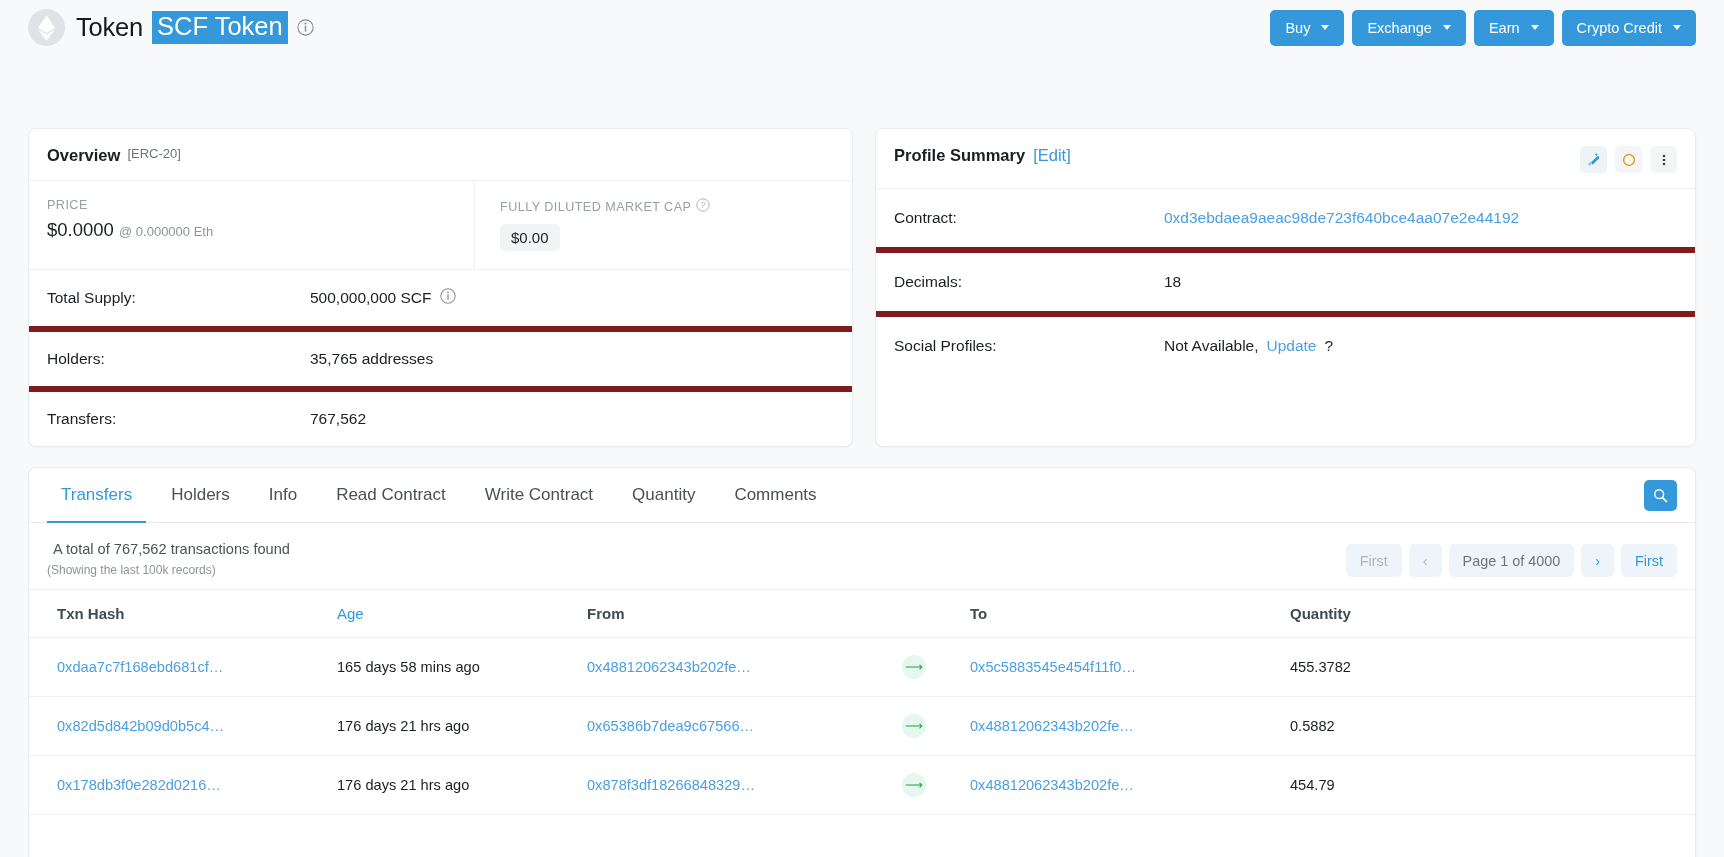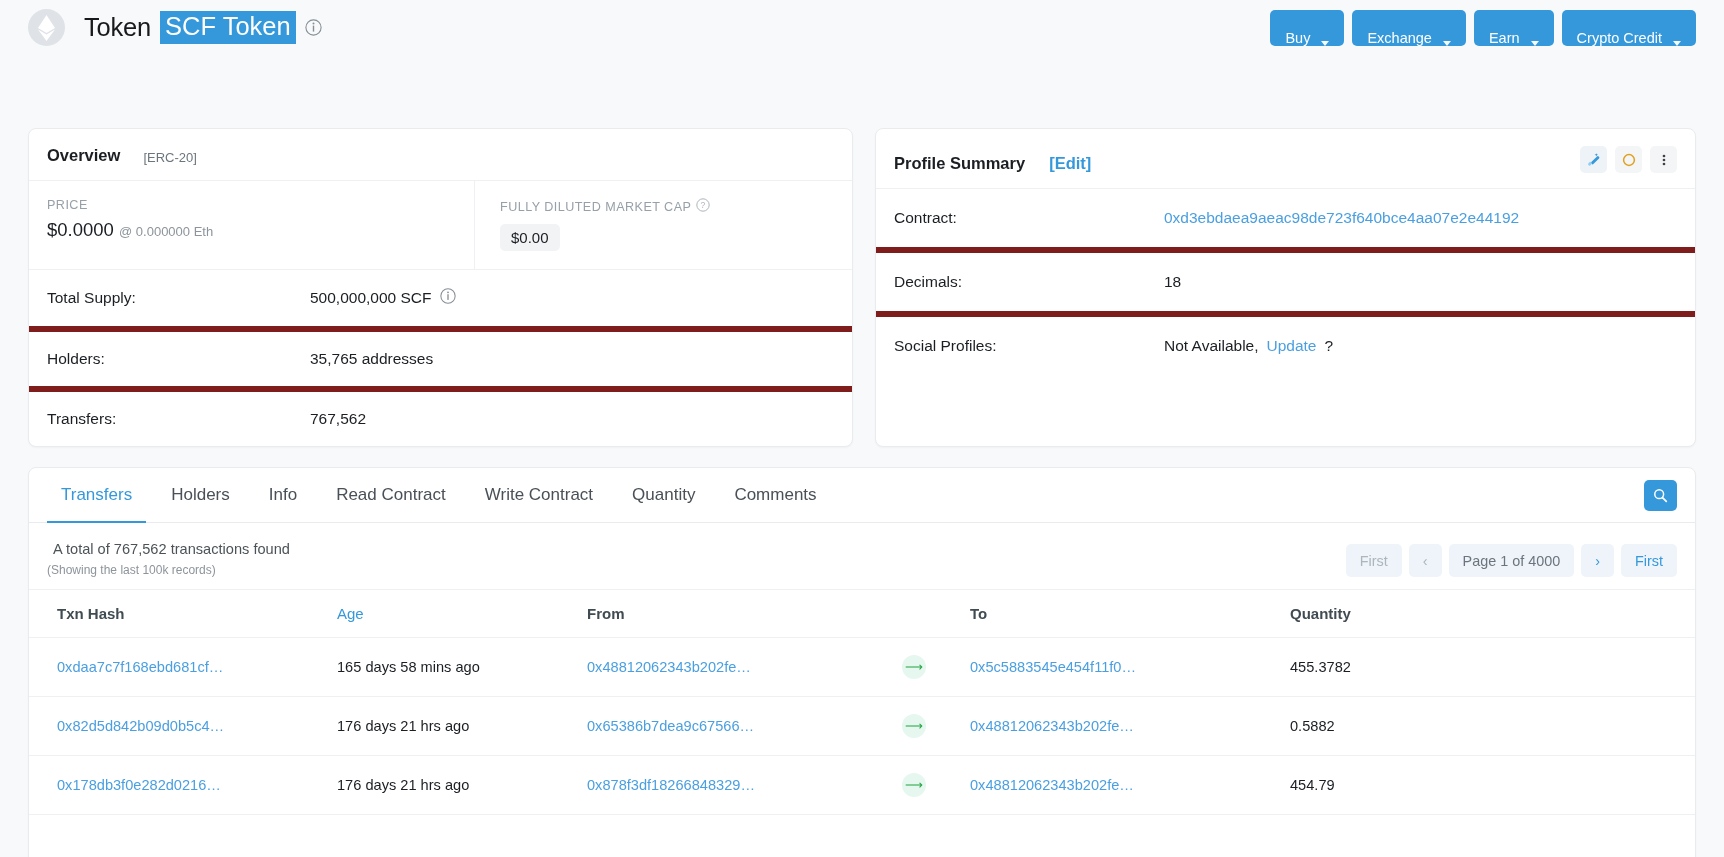--- a/index.html
+++ b/index.html
@@ -13,21 +13,21 @@
   }
 
   
   .topbar {
     position: relative;
     height: 55px;
     padding: 0 28px;
     display: flex;
     align-items: center;
   }
-  .brand { display: flex; align-items: center; gap: 19px; }
+  .brand { display: flex; align-items: center; gap: 11px; }
   .eth-logo {
     width: 37px; height: 37px; border-radius: 50%;
     background: #dfe2e6;
     display: flex; align-items: center; justify-content: center;
     flex: 0 0 auto;
   }
   .eth-logo svg { display: block; }
   .title-row { display: flex; align-items: center; gap: 0px; }
   .title-word {
     font-size: 25.5px; font-weight: 400; color: #17191c; letter-spacing: -0.2px;
@@ -41,21 +41,21 @@
   }
 
   .topnav { margin-left: auto; display: flex; gap: 8px; align-items: center; }
   .nav-btn {
     background: #3498db; color: #fff;
     border: none; border-radius: 5px;
     font-family: "Liberation Sans", sans-serif;
     font-size: 14.5px;
     height: 36px;
     padding: 0 15px;
-    display: inline-flex; align-items: flex-end; gap: 11px;
+    display: inline-flex; align-items: center; gap: 11px;
     cursor: pointer;
     white-space: nowrap;
   }
   .caret {
     width: 0; height: 0;
     border-left: 4.5px solid transparent;
     border-right: 4.5px solid transparent;
     border-top: 5px solid #ffffff;
     display: inline-block;
     opacity: .95;
@@ -71,25 +71,25 @@
     border: 1px solid #e9ecef;
     border-radius: 8px;
     box-shadow: 0 1px 2px rgba(0,0,0,.035);
   }
   .card-overview { width: 825px; }
   .card-profile  { flex: 1; }
 
   .card-head {
     padding: 17px 18px 15px 18px;
     border-bottom: 1px solid #eef0f2;
-    display: flex; align-items: flex-end; gap: 16px;
+    display: flex; align-items: flex-start;
   }
   .card-title { font-size: 16.5px; font-weight: 700; color: #1b1f23; }
   .card-title-sub { font-size: 13px; color: #6c757d; margin-left: 7px; font-weight: 400; }
-  .card-title-link { font-size: 16.5px; color: #3498db; margin-left: 8px; font-weight: 700; }
+  .card-title-link { font-size: 16.5px; color: #3498db; margin-left: 8px; font-weight: 400; }
 
   .head-icons { margin-left: auto; display: flex; gap: 8px; }
   .icon-btn {
     width: 27px; height: 27px; border-radius: 5px;
     background: #eef3f8; border: none;
     display: flex; align-items: center; justify-content: center;
     cursor: pointer;
   }
   .icon-btn.plain { background: #f4f5f7; }
 

